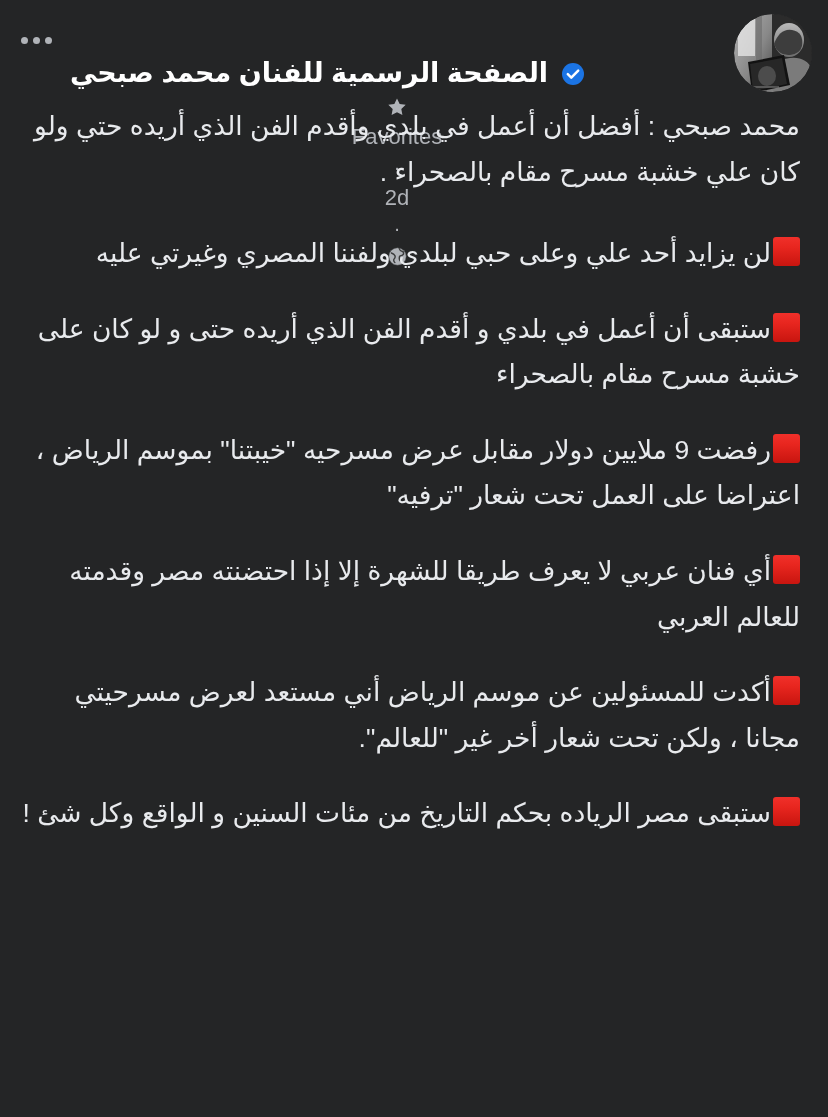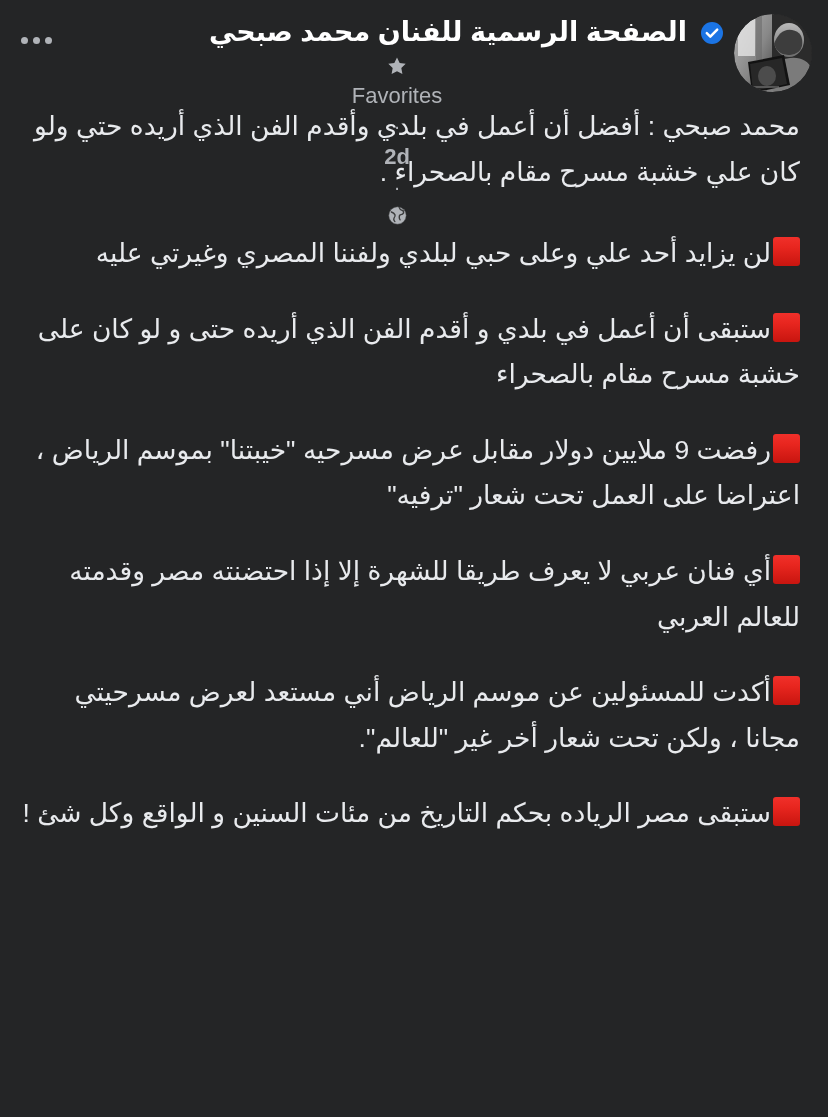--- a/index.html
+++ b/index.html
@@ -56,21 +56,22 @@
     text-align: right;
     margin-top: 6px;
   }
 
   .name-row {
     display: flex;
     flex-direction: row-reverse;
     align-items: center;
     gap: 13px;
     width: 100%;
-    justify-content: flex-end;
+    justify-content: flex-start;
+    margin-top: 41px;
   }
 
   .page-name {
     font-size: 27px;
     font-weight: bold;
     color: #ffffff;
     letter-spacing: 0;
     white-space: nowrap;
     line-height: 1.25;
   }
@@ -95,21 +96,21 @@
     width: 100%;
     justify-content: flex-start;
     padding-right: 0;
   }
 
   .star-icon { flex:0 0 auto; width:22px; height:22px; display:inline-block; }
   .star-icon svg { display:block; }
 
   .meta-label { color:#b0b3b8; font-size:22px; }
   .meta-dot { color:#b0b3b8; font-size:20px; padding:0 1px; }
-  .meta-time { color:#b0b3b8; font-size:22px;font-weight:bold; }
+  .meta-time { color:#b0b3b8; font-size:22px; }
   .globe-icon { flex:0 0 auto; width:21px; height:21px; display:inline-block; }
   .globe-icon svg { display:block; }
 
   .menu-dots {
     flex: 0 0 auto;
     width: 44px;
     height: 44px;
     display: flex;
     align-items: center;
     justify-content: center;

